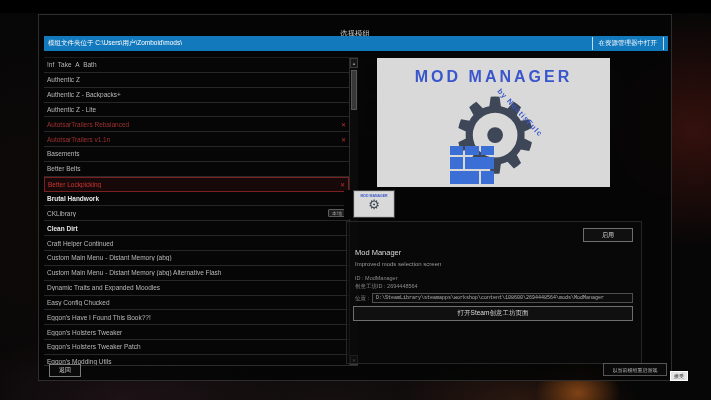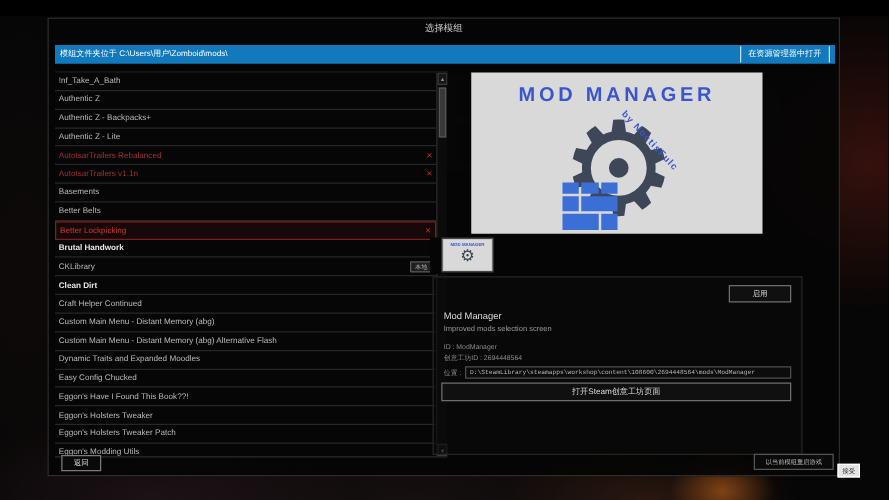--- a/index.html
+++ b/index.html
@@ -15,21 +15,21 @@
       radial-gradient(300px 120px at 330px 405px, rgba(60,38,40,.30), transparent 75%),
       radial-gradient(120px 300px at 20px 220px, rgba(40,20,20,.25), transparent 75%),
       #060606;}
   .letterbox-top{position:absolute;left:0;top:0;width:711px;height:13px;background:#000;}
   .watermark{position:absolute;left:60px;top:30px;width:600px;
     font-family:"Liberation Serif",serif;font-weight:bold;font-size:118px;
     color:rgba(255,255,255,0.045);letter-spacing:-2px;pointer-events:none;}
   
   .dialog{position:absolute;left:38px;top:14px;width:634px;height:367px;
     background:rgba(5,5,5,0.92);border:1px solid #2d2d2d;box-sizing:border-box;}
-  .dialog-title{position:absolute;left:0;top:3px;width:100%;text-align:center;
+  .dialog-title{position:absolute;left:0;top:14px;width:100%;text-align:center;
     color:#cfcfcf;font-size:7.5px;}
   .banner{position:absolute;left:5px;top:21px;width:624px;height:15px;
     background:#1379bd;display:flex;align-items:center;box-sizing:border-box;
     padding:0 4px;color:#fff;}
   .banner-text{font-size:6.5px;flex:1;white-space:nowrap;overflow:hidden;}
   .banner-open{font-size:6.5px;border-left:1px solid rgba(255,255,255,.75);
     border-right:1px solid rgba(255,255,255,.75);padding:2px 6px;cursor:pointer;white-space:nowrap;}
   
   .list-panel{position:absolute;left:5px;top:42px;width:314px;height:309px;
     background:rgba(8,8,8,0.55);border-bottom:1px solid #2c2c2c;border-top:1px solid #1c1c1c;

